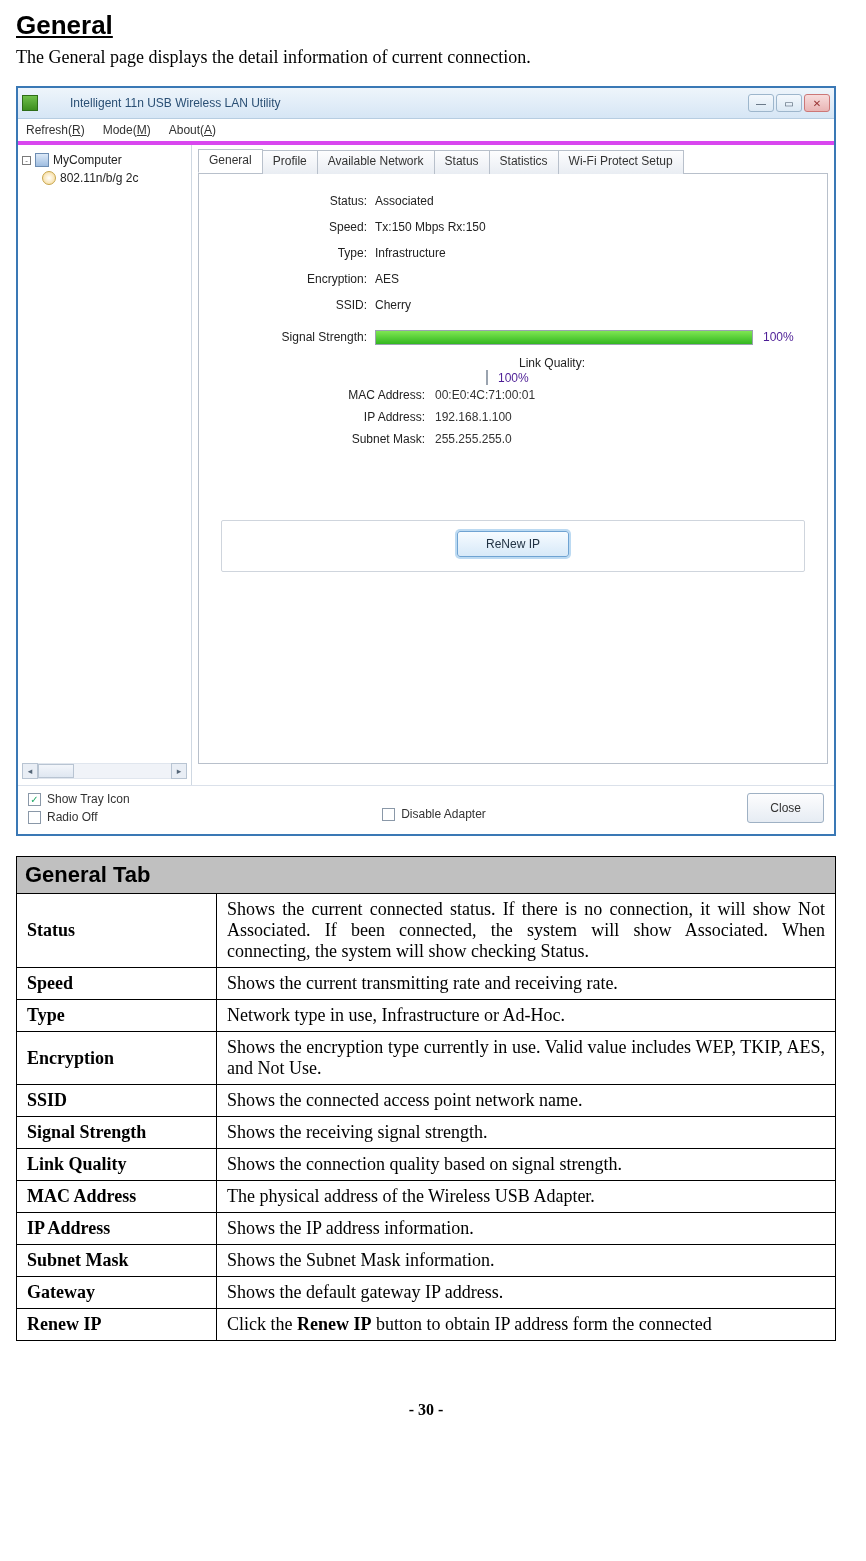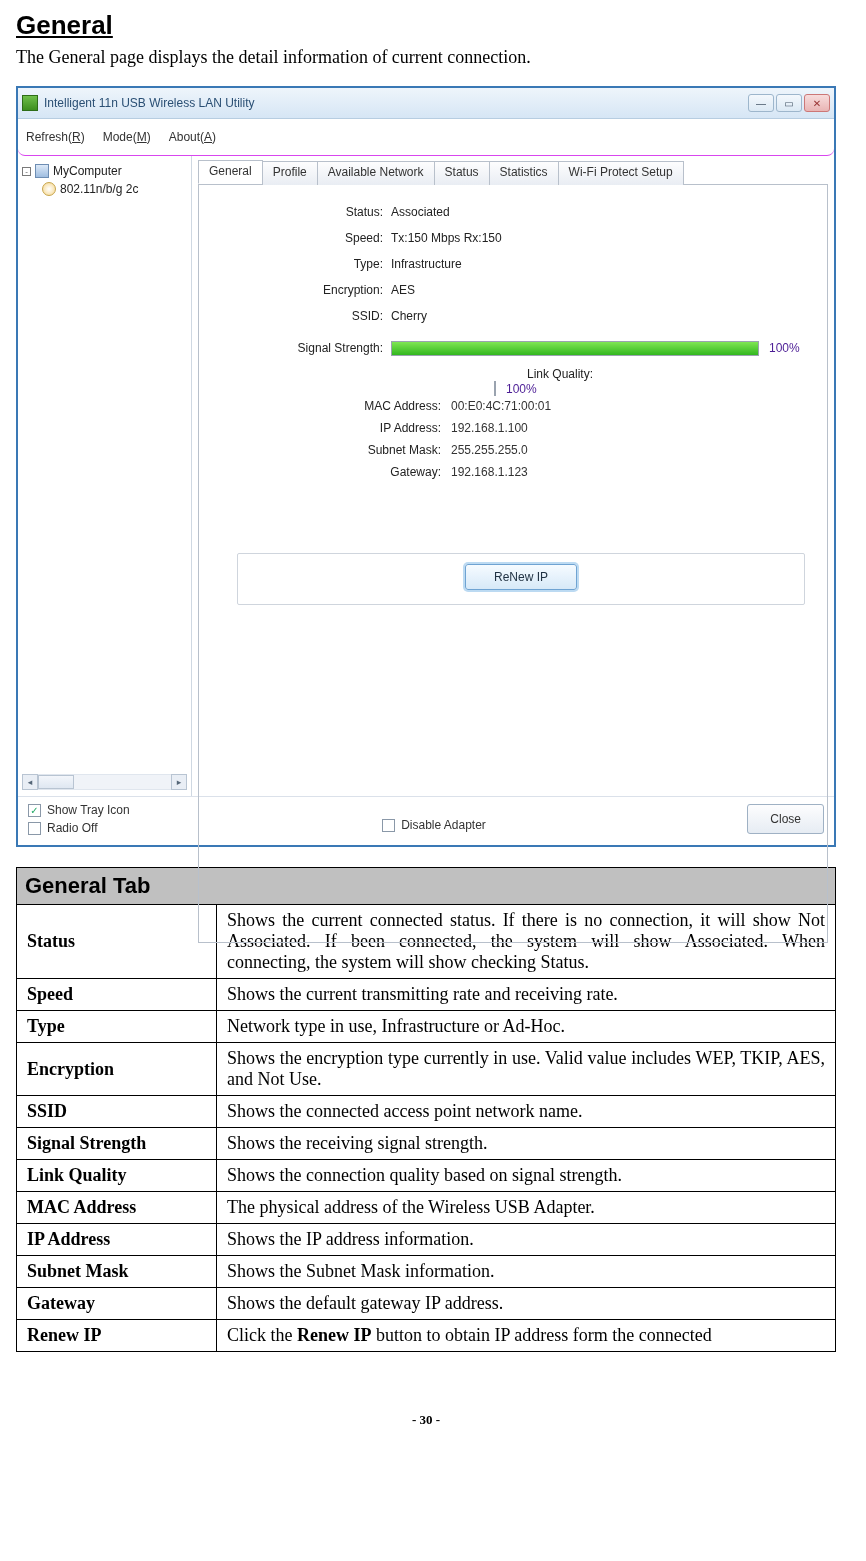--- a/index.html
+++ b/index.html
@@ -35,20 +35,21 @@
     font-size: 12px;
     color: #333;
   }
   .titlebar {
     display: flex;
     align-items: center;
     height: 26px;
     padding: 15px 4px;
     background: linear-gradient(#eef5fb, #d6e6f5);
     border-bottom: 1px solid #b7cde1;
+    gap: 26px;
   }
   .titlebar .app-icon {
     width: 16px; height: 16px;
     background: linear-gradient(#6fbf4a,#3d8f1e);
     border: 1px solid #2e6d17;
     margin-right: 6px;
   }
   .titlebar .title-text {
     color: #2a4f74;
     font-size: 12px;
@@ -64,25 +65,24 @@
     font-size: 10px; color:#456;
   }
   .titlebar .win-close {
     background: linear-gradient(#f7dcdc,#e9b4b4);
     border-color: #c77;
     color:#933;
   }
 
   .menubar {
     display:flex; gap:18px;
-    padding: 11px 8px;
+    padding: 4px 8px;
     font-size: 12px;
     color:#333;
-    border-bottom: 1px solid #d946ef;
-    border-radius: 7px;
+    border-bottom: 4px solid #d946ef;
   }
   .menubar .underline-char { text-decoration: underline; }
 
   .app-body {
     display:flex;
     height: 640px;
   }
   .tree-pane {
     width: 174px;
     border-right: 1px solid #cfd8e2;
@@ -151,22 +151,22 @@
     background:#fff;
     border-bottom:1px solid #fff;
     font-weight:normal;
     top:0;
     padding-bottom:5px;
   }
 
   .tab-body {
     border:1px solid #b8c0cb;
     border-top:none;
-    height: 758px;
-    padding: 14px 16px 10px 32px;
+    height: 590px;
+    padding: 14px 16px 10px 16px;
     position:relative;
   }
 
   .kv-row { display:flex; align-items:center; height:26px; }
   .kv-label {
     width: 160px;
     text-align: right;
     padding-right: 8px;
     color:#222;
   }
@@ -257,21 +257,21 @@
   .def-table td.key {
     font-weight: bold;
     width: 200px;
     text-align: left;
     vertical-align: middle;
   }
   .def-table .renew-bold { font-weight: bold; }
 
   .page-num {
     text-align:center;
-    font-size:13px;
+    font-size:16px;
     margin-top: 60px;
     font-weight: bold;
   }
 </style>
 </head>
 <body>
 
 <div class="page">
 
   <h1 class="heading">General</h1>
@@ -379,24 +379,20 @@
               <div>00:E0:4C:71:00:01</div>
             </div>
             <div class="addr-row">
               <div class="addr-label">IP Address:</div>
               <div>192.168.1.100</div>
             </div>
             <div class="addr-row">
               <div class="addr-label">Subnet Mask:</div>
               <div>255.255.255.0</div>
             </div>
-            <div class="addr-row">
-              <div class="addr-label">Gateway:</div>
-              <div>192.168.1.123</div>
-            </div>
           </div>
 
           <div class="renew-wrap">
             <div class="fieldset-line">
               <span class="btn">ReNew IP</span>
             </div>
           </div>
 
         </div>
       </div>

